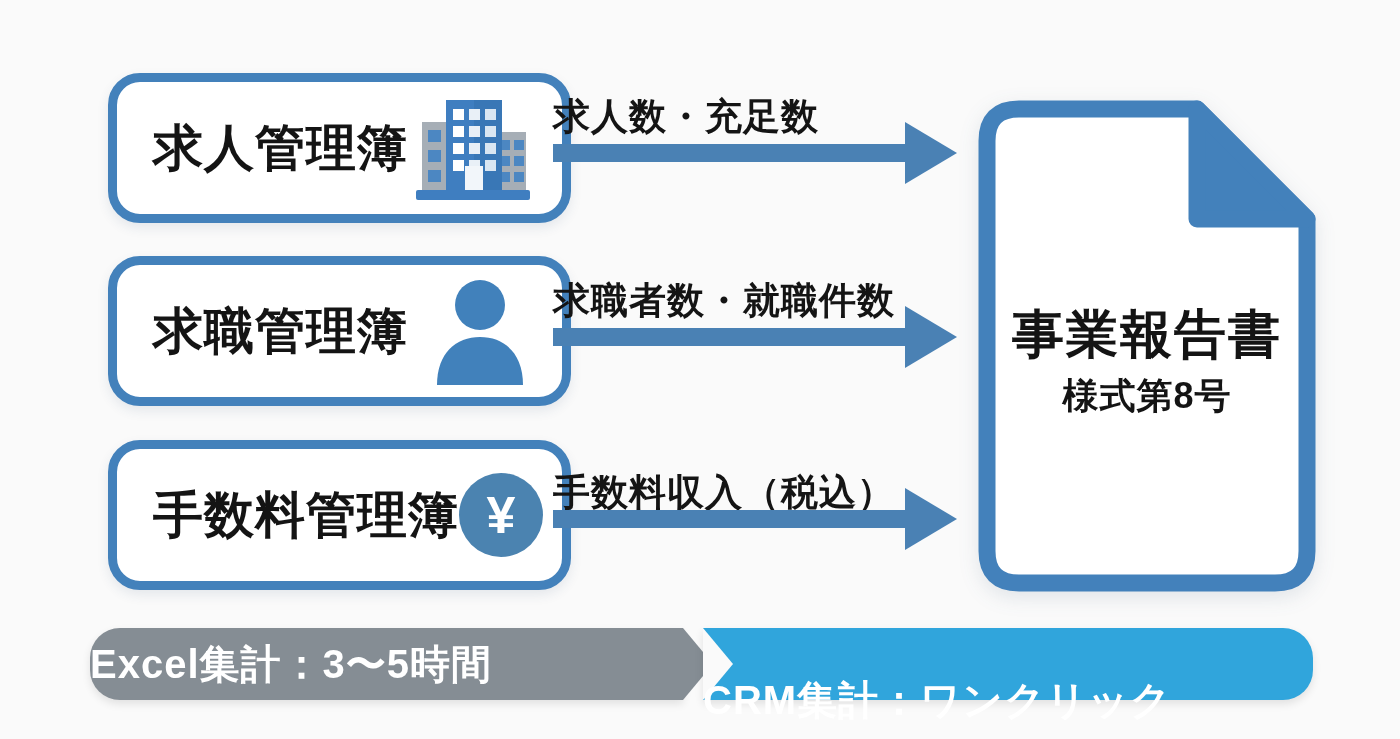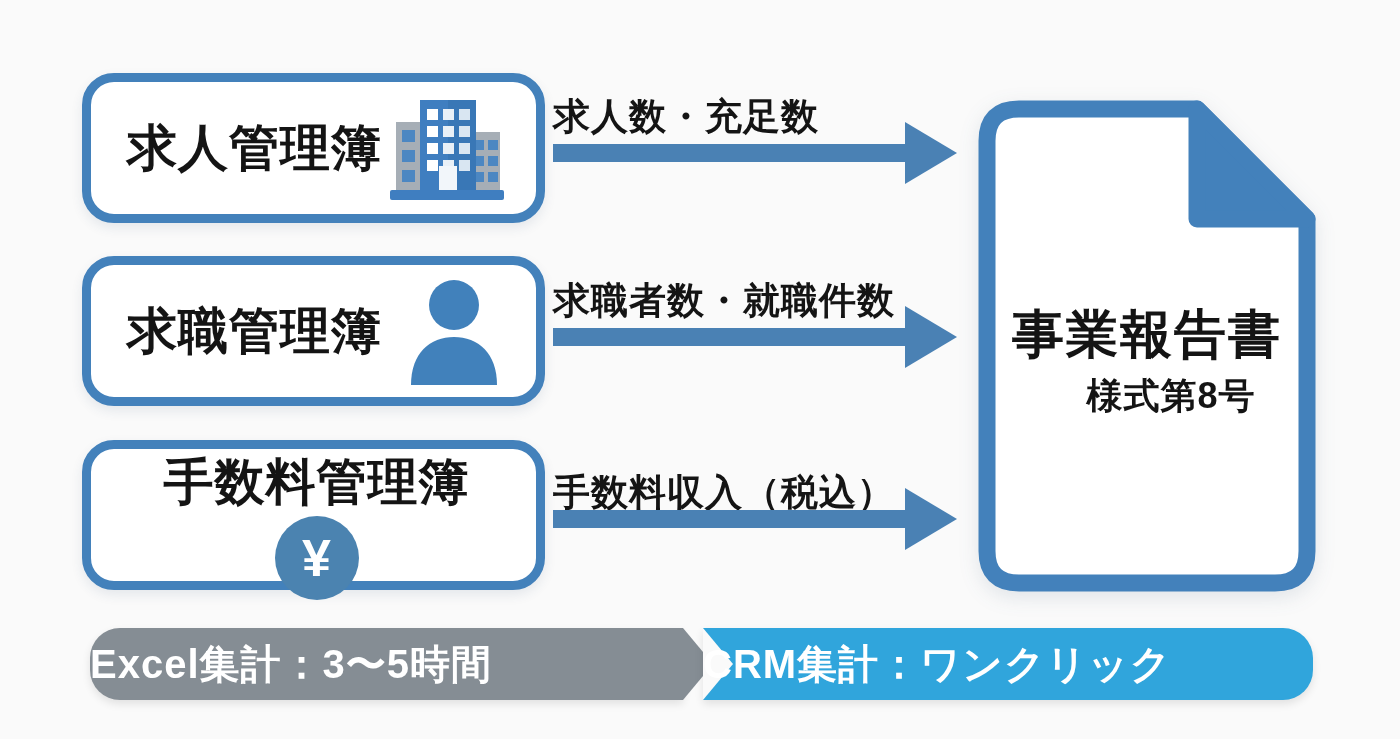--- a/index.html
+++ b/index.html
@@ -6,31 +6,31 @@
   body{
     width:1400px;height:739px;
     background:#fafafa;
     font-family:"Liberation Sans","DejaVu Sans",sans-serif;
     position:relative;overflow:hidden;
   }
   .canvas{position:absolute;inset:0;width:1400px;height:739px;}
 
   
   .src-box{
-    position:absolute;left:82px;width:463px;height:150px;
+    position:absolute;left:108px;width:463px;height:150px;
     background:#ffffff;border:9px solid #4381bb;border-radius:32px;
     box-sizing:border-box;
     display:flex;align-items:center;justify-content:space-between;
     padding:0 30px 0 36px;
     box-shadow:0 5px 12px rgba(40,70,110,.10);
   }
   .src-box .label{
     font-size:50px;font-weight:bold;color:#141414;letter-spacing:1px;white-space:nowrap;
   }
-  .box1{top:73px;} .box2{top:256px;} .box3{top:440px;flex-direction:column;}
+  .box1{top:73px;} .box2{top:256px;} .box3{top:440px;}
 
   .yen-circle{
     width:84px;height:84px;border-radius:50%;
     background:#4b83b0;color:#ffffff;
     display:flex;align-items:center;justify-content:center;
     font-size:52px;font-weight:bold;flex:0 0 auto;
   }
 
   
   .flow-shaft{
@@ -53,21 +53,21 @@
   .flabel1{top:92px;} .flabel2{top:276px;} .flabel3{top:468px;}
 
   
   .doc-svg{position:absolute;left:978px;top:100px;filter:drop-shadow(0 6px 10px rgba(40,70,110,.12));}
   .doc-title{
     position:absolute;left:978px;top:300px;width:338px;
     text-align:center;font-size:52px;font-weight:bold;color:#141414;letter-spacing:2px;
   }
   .doc-subtitle{
     position:absolute;left:978px;top:372px;width:338px;
-    text-align:center;font-size:36px;font-weight:bold;color:#141414;letter-spacing:1px;padding-left:24px;
+    text-align:center;font-size:36px;font-weight:bold;color:#141414;letter-spacing:1px;
   }
 
   
   .bar-gray{
     position:absolute;left:90px;top:628px;width:593px;height:72px;
     background:#858d94;border-radius:30px 0 0 30px;
     box-shadow:0 4px 8px rgba(0,0,0,.10);
   }
   .bar-gray-tip{
     position:absolute;left:683px;top:628px;width:0;height:0;
@@ -83,21 +83,21 @@
     position:absolute;left:703px;top:628px;width:0;height:0;
     border-top:36px solid transparent;border-bottom:36px solid transparent;
     border-left:30px solid #fafafa;
   }
   .bar-text{
     position:absolute;top:628px;height:72px;line-height:72px;
     text-align:left;font-size:40px;font-weight:bold;color:#ffffff;
     white-space:nowrap;letter-spacing:1px;
   }
   .bar-text-gray{left:90px;width:593px;}
-  .bar-text-blue{left:703px;width:610px;}
+  .bar-text-blue{left:703px;width:610px;margin-top:36px;}
 
   .icon-wrap{flex:0 0 auto;display:flex;align-items:center;justify-content:center;}
 </style>
 </head>
 <body>
 
 <div class="canvas">
 
   <div class="src-box box1">
     <span class="label">求人管理簿</span>

